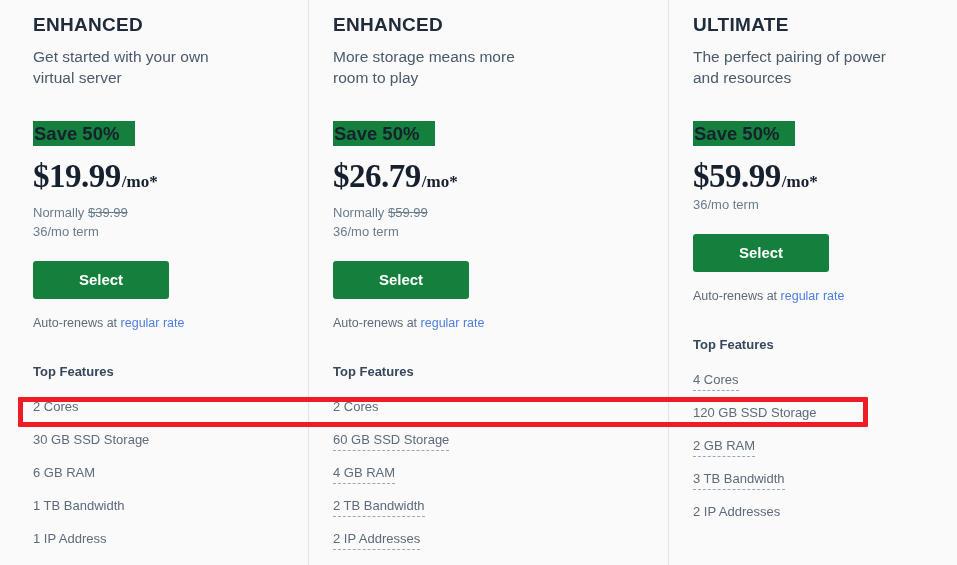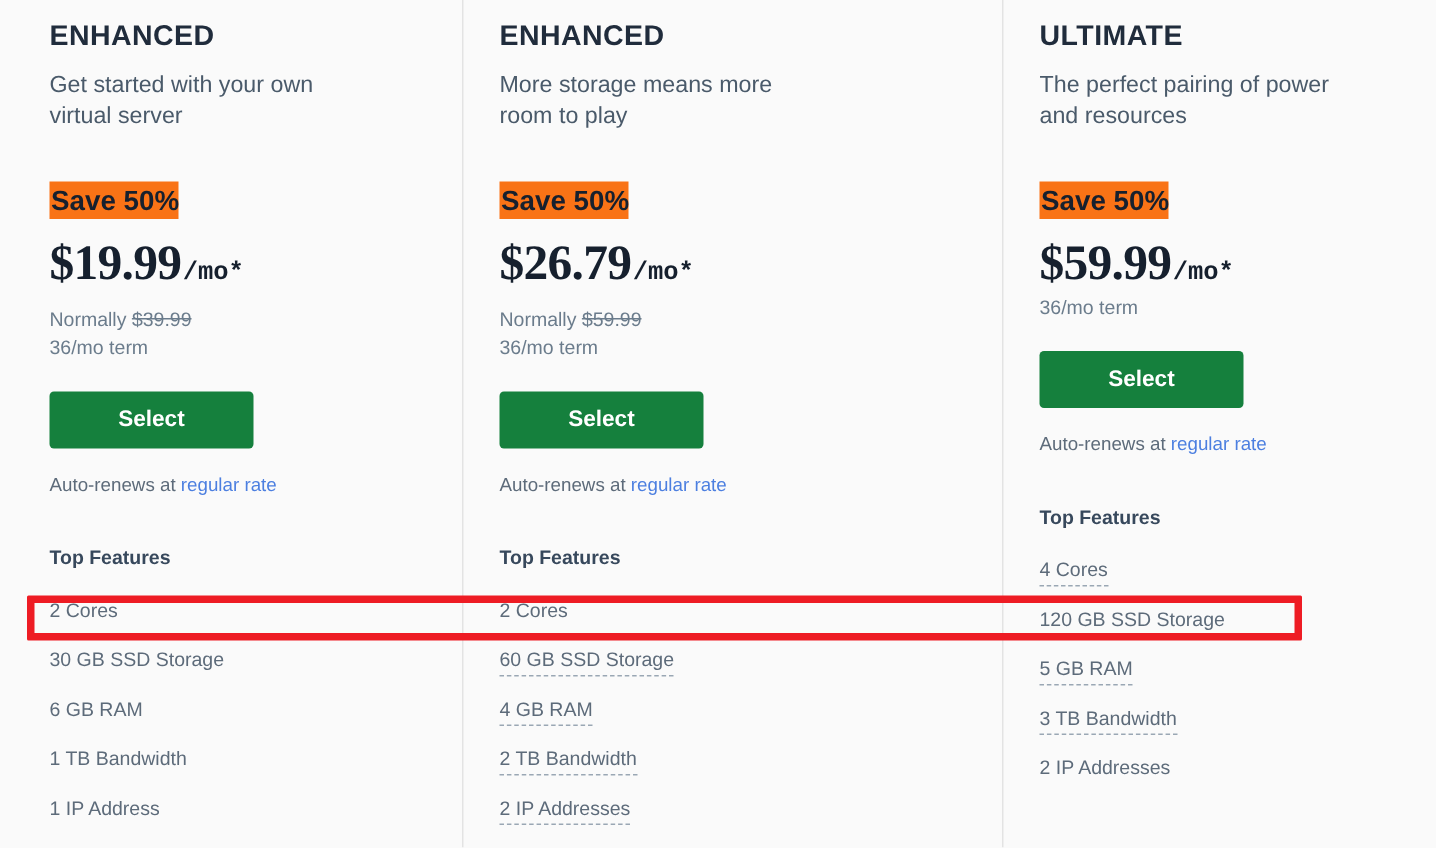--- a/index.html
+++ b/index.html
@@ -68,44 +68,43 @@
   
   .save-badge-row {
     margin-top: 33px;
     height: 26px;
   }
   .save-badge {
     display: inline-block;
     font-size: 18.5px;
     font-weight: bold;
     color: #16202e;
-    background: #f97316;
+    background: #15803d;
     line-height: 23px;
-    padding: 1px 0 1px 1px;
+    padding: 1px 16px 1px 1px;
   }
 
   
   .price-row {
     margin-top: 11px;
     display: flex;
     align-items: baseline;
     font-family: "Liberation Serif", "DejaVu Serif", serif;
   }
   .price-main {
     font-size: 33px;
     font-weight: bold;
     color: #16202e;
     letter-spacing: -0.5px;
   }
   .price-suffix {
     font-size: 17px;
     font-weight: bold;
     color: #16202e;
     margin-left: 1px;
-    font-family: Liberation Mono, monospace;
   }
 
   .price-normally {
     margin-top: 8px;
     font-size: 13px;
     color: #6b7c8c;
     line-height: 19px;
   }
   .price-normally .struck {
     text-decoration: line-through;
@@ -294,21 +293,21 @@
     <div class="autorenew">
       <span>Auto-renews at</span>
       <span class="rate-link">regular rate</span>
     </div>
 
     <div class="features">
       <div class="features-title">Top Features</div>
       <ul class="feature-list">
         <li class="feature-item"><span class="feature-text tip">4 Cores</span></li>
         <li class="feature-item"><span class="feature-text tip">120 GB SSD Storage</span></li>
-        <li class="feature-item"><span class="feature-text tip">5 GB RAM</span></li>
+        <li class="feature-item"><span class="feature-text tip">2 GB RAM</span></li>
         <li class="feature-item"><span class="feature-text tip">3 TB Bandwidth</span></li>
         <li class="feature-item"><span class="feature-text">2 IP Addresses</span></li>
       </ul>
     </div>
   </div>
 
   <div class="highlight-box" style="border-color: rgb(238, 28, 36);"></div>
 
 </div>
 

